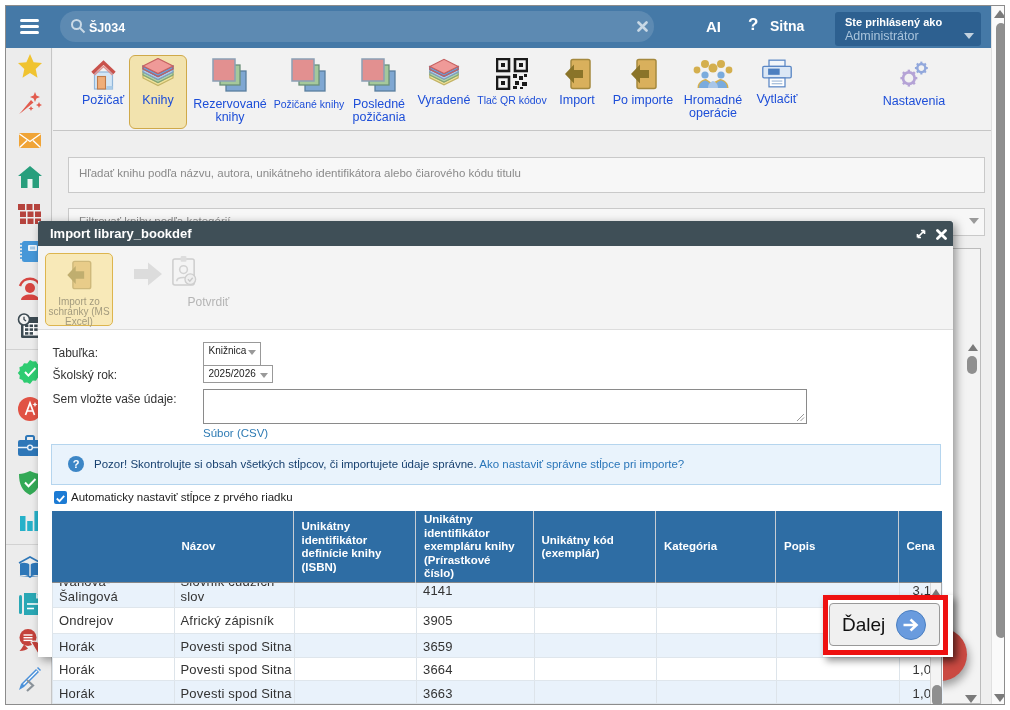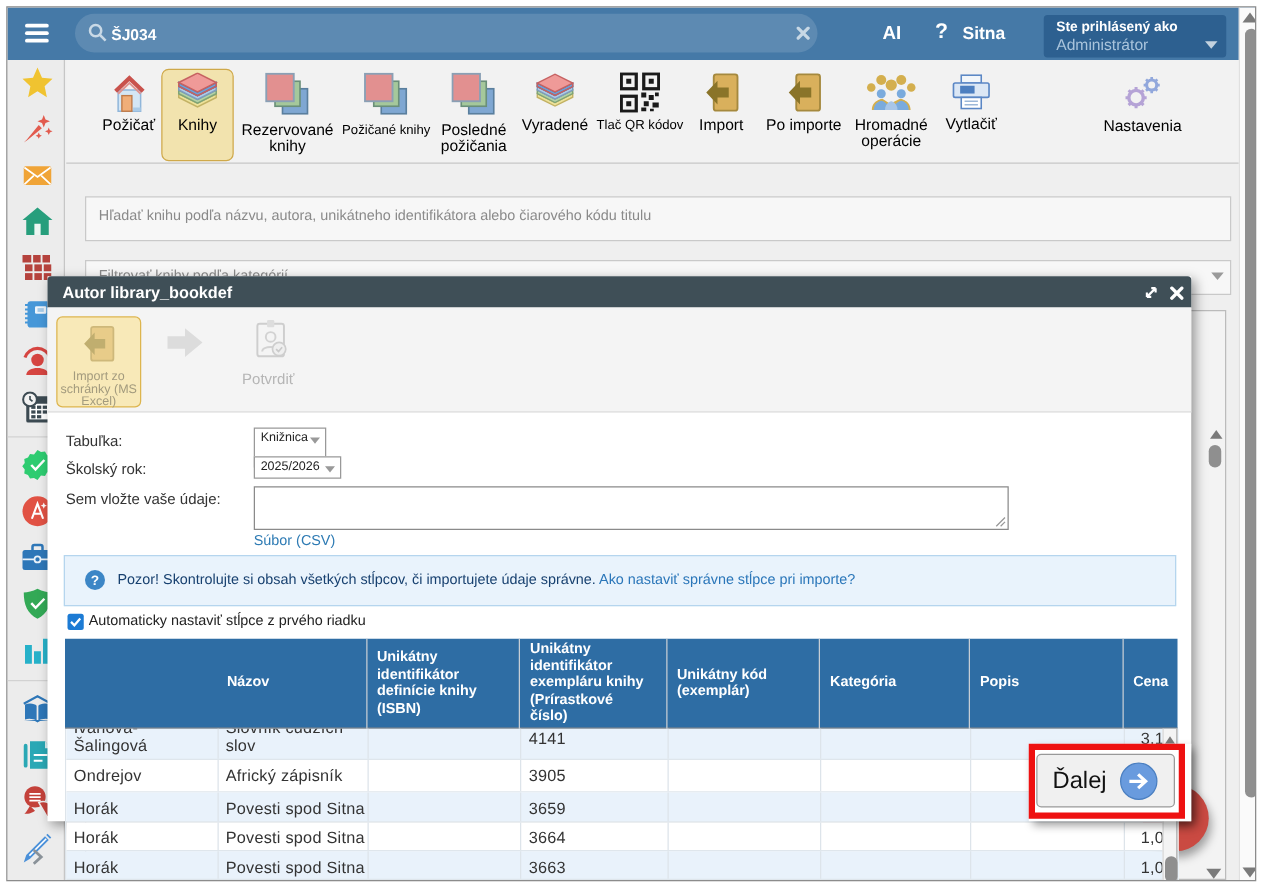--- a/index.html
+++ b/index.html
@@ -15,21 +15,21 @@
 #qm { left:742px; top:9px; color:#fff; font-size:17px; font-weight:bold; }
 #pomoc { left:764px; top:12px; color:#fff; font-size:14px; font-weight:bold; }
 #ubox { left:829px; top:6px; width:146px; height:34px; background:#2d6090; border-radius:3px; }
 #ubox .l1 { position:absolute; left:10px; top:4px; color:#fff; font-size:11px; font-weight:bold; }
 #ubox .l2 { position:absolute; left:10px; top:17px; color:#a9c4dc; font-size:12.5px; }
 .caret { width:0; height:0; border-left:5px solid transparent; border-right:5px solid transparent; border-top:6px solid #c3d2df; }
 #sbar { left:0; top:42px; width:46px; height:657px; background:#ececec; border-right:1px solid #c6c6c6; }
 .sic { position:absolute; left:11px; width:26px; }
 .sep { position:absolute; left:0; width:45px; height:1px; background:#d2d2d2; }
 #tbar { left:47px; top:42px; width:953px; height:83px; background:#f2f2f2; border-bottom:1px solid #c6c6c6; }
-.tbtn { position:absolute; top:10px; text-align:center; color:#000000; font-size:12.5px; line-height:13px; }
+.tbtn { position:absolute; top:10px; text-align:center; color:#1d4ed8; font-size:12.5px; line-height:13px; }
 .tbtn.small { font-size:10.5px; }
 .tbtn svg { display:block; margin:0 auto 4px; }
 #knihybox { left:76px; top:7px; width:58px; height:74px; background:#f2e3ae; border:1px solid #cfa94a; border-radius:6px; }
 .gbox { left:62px; width:917px; height:36px; background:#f7f7f7; border:1px solid #c9c9c9; color:#8a8a8a; font-size:11.5px; }
 #panel { left:62px; top:242px; width:913px; height:456px; background:#f3f3f3; border:1px solid #bbbbbb; }
 #redcircle { left:908px; top:622px; width:53px; height:53px; border-radius:50%; background:#ca4a42; box-shadow:2px 5px 8px rgba(0,0,0,0.35); }
 #modal { left:32px; top:215px; width:915px; height:436px; background:#ffffff; box-shadow:3px 3px 9px rgba(0,0,0,0.4); }
 #mhdr { left:0; top:0; width:915px; height:25px; background:#3f4f57; border-radius:3px 3px 0 0; }
 #mtitle { left:12px; top:5px; color:#fff; font-size:13px; font-weight:bold; }
 #mtool { left:0; top:25px; width:915px; height:84px; background:#f4f4f4; border-bottom:1px solid #dddddd; }
@@ -375,40 +375,40 @@
   <div id="panel" class="abs">
     <div class="arr-up abs" style="left:899px;top:95px;border-left-width:5px;border-right-width:5px;border-bottom-width:7px"></div>
     <div class="abs" style="left:898px;top:107px;width:10px;height:18px;background:#8f8f8f;border-radius:5px"></div>
     <div class="arr-dn abs" style="left:896px;top:446px;border-left-width:6px;border-right-width:6px;border-top-width:8px"></div>
   </div>
 
   <div id="redcircle" class="abs"></div>
 
   <div id="modal" class="abs">
   <div id="mhdr" class="abs">
-      <div id="mtitle" class="abs">Autor library_bookdef</div>
+      <div id="mtitle" class="abs">Import library_bookdef</div>
       <svg class="abs" style="left:878px;top:8px" width="10" height="10" viewBox="0 0 10 10">
           <path d="M1.5 8.5 L8.5 1.5 M1.5 8.5 L1.5 5 M1.5 8.5 L5 8.5 M8.5 1.5 L5 1.5 M8.5 1.5 L8.5 5" stroke="#fff" stroke-width="1.7" fill="none"></path>
         </svg>
       <svg class="abs" style="left:898px;top:8px" width="11" height="11" viewBox="0 0 11 11">
           <path d="M1.5 1.5 L9.5 9.5 M9.5 1.5 L1.5 9.5" stroke="#fff" stroke-width="2.8" stroke-linecap="round"></path>
         </svg>
     </div>
     <div id="mtool" class="abs">
       <div id="ybtn">
         <svg style="margin-top:6px" width="28" height="30" viewBox="0 0 29 32" opacity="0.5">
           <rect x="8" y="1.5" width="19" height="29" rx="2" fill="#d9b05c" stroke="#a5893e" stroke-width="1.5"></rect>
           <path d="M20 12 L11 12 L11 6.5 L2 16 L11 25.5 L11 20 L20 20 Z" fill="#8a7429"></path>
         </svg>
         <div class="t">Import zo<br>schránky (MS<br>Excel)</div>
       </div>
       <svg class="abs" style="left:92px;top:15px" width="34" height="26" viewBox="0 0 34 26">
           <path d="M4 8 L18 8 L18 1.5 L32 13 L18 24.5 L18 18 L4 18 Z" fill="#dcdcdc"></path>
         </svg>
-      <div class="abs" style="left:131.5px;top:9px;width:62px;text-align:right">
+      <div class="abs" style="left:131.5px;top:9px;width:62px;text-align:left">
         <svg width="29" height="33" viewBox="0 0 30 34" opacity="0.55">
           <rect x="3" y="4" width="22" height="27" rx="2" fill="#f4f4f4" stroke="#b0b0b0" stroke-width="1.6"></rect>
           <rect x="11" y="1" width="6" height="6" rx="1" fill="#cccccc"></rect>
           <circle cx="14" cy="15" r="4" fill="none" stroke="#b8b8b8" stroke-width="1.6"></circle>
           <path d="M7 27 C7 22 21 22 21 27" fill="none" stroke="#b8b8b8" stroke-width="1.6"></path>
           <circle cx="21" cy="25" r="5.5" fill="#ececec" stroke="#b0b0b0" stroke-width="1.4"></circle>
           <path d="M18.5 25 l2 2 l3-3.5" fill="none" stroke="#a8a8a8" stroke-width="1.4"></path>
         </svg>
         <div style="font-size:12px;color:#b5b5b5;margin-top:3px;margin-left:18px;width:48px">Potvrdiť</div>
       </div>

